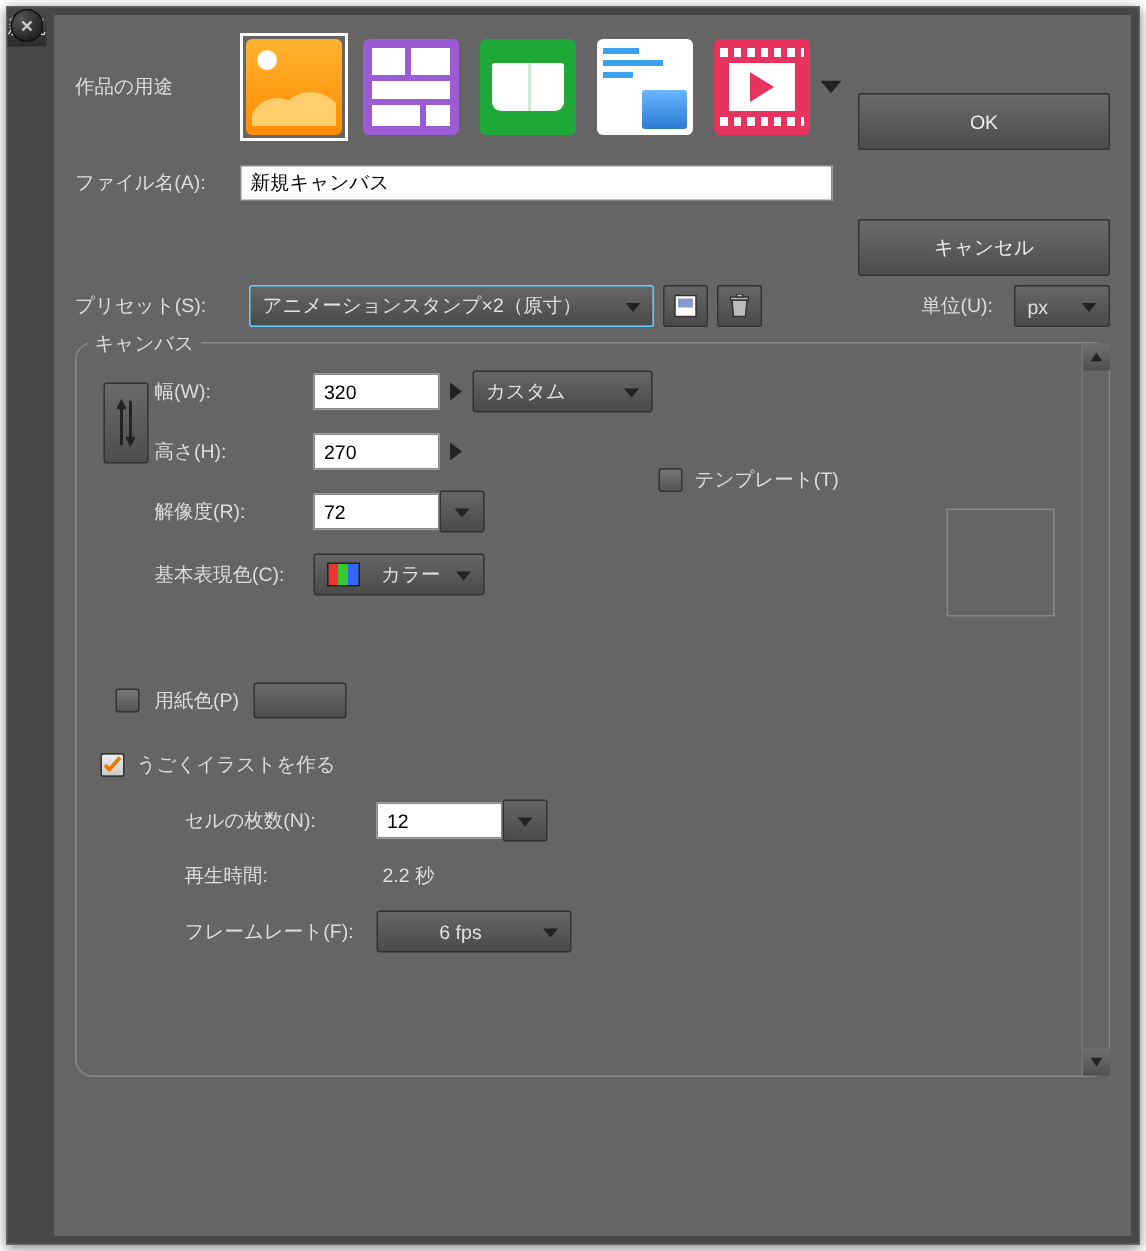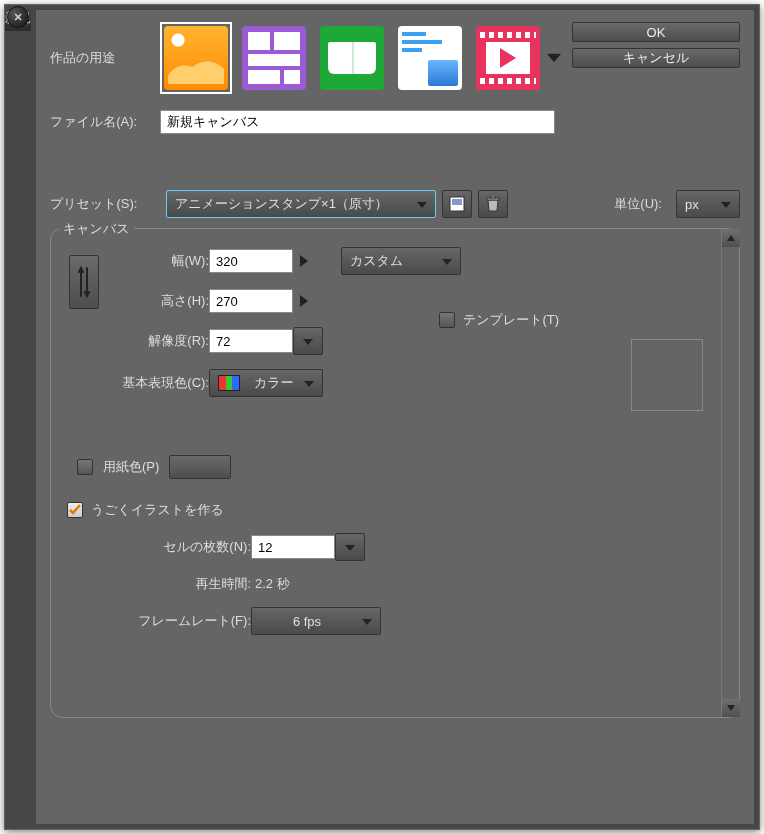--- a/index.html
+++ b/index.html
@@ -1,35 +1,35 @@
 <!DOCTYPE html>
 <html><head>
 <meta charset="utf-8">
 <style>
 * { box-sizing: border-box; margin: 0; padding: 0; font-family: "Meiryo", "Yu Gothic", sans-serif; }
 body { background: #ffffff; padding: 4px; width: 764px; height: 834px; }
 .dialog { width: 756px; height: 826px; background: #474747; border: 1px solid #666; box-shadow: 0 2px 8px rgba(0,0,0,.5); display: flex; flex-direction: row; }
 .titlebar { height: 26px; background: linear-gradient(#4a4a4a,#2b2b2b); display: flex; align-items: center; justify-content: center; position: relative; color: #ddd; font-size: 13px; }
 .close-btn { position: absolute; right: 2px; top: 1px; width: 22px; height: 22px; border-radius: 50%; background: radial-gradient(circle at 30% 30%, #555,#111); border:1px solid #111; display:flex; align-items:center; justify-content:center; color:#ccc; cursor:pointer; font-size:11px; font-weight:bold; }
 .body { flex:1; background:#656565; margin:4px; border:1px solid #444; padding:12px 14px 8px 14px; color:#ddd; font-size:13px; position:relative; }
-.label { white-space:nowrap; text-align:right; }
+.label { white-space:nowrap; text-align:left; }
 
 
 .purpose-row { display:flex; align-items:center; }
 .purpose-label { width:110px; text-align:left; }
 .tiles { display:flex; gap:6px; }
 .tile { width:72px; height:72px; border:2px solid transparent; display:flex; align-items:center; justify-content:center; position:relative; cursor:pointer; }
 .tile.sel { border-color:#fff; }
 .tile .inner { width:64px; height:64px; border-radius:4px; position:relative; overflow:hidden; }
 .drop-arrow { width:20px; height:72px; display:flex; align-items:center; justify-content:center; color:#333; cursor:pointer; }
 .drop-arrow svg{width:14px;height:10px;}
 
 
 .right-btns { position:absolute; right:14px; top:12px; display:flex; flex-direction:column; gap:6px; }
-.dlg-btn { width:168px; height:20px; background:linear-gradient(#6a6a6a,#4d4d4d); border:1px solid #333; color:#eee; font-size:13px; cursor:pointer; border-radius:2px; }
+.dlg-btn { width:168px; height:38px; background:linear-gradient(#6a6a6a,#4d4d4d); border:1px solid #333; color:#eee; font-size:13px; cursor:pointer; border-radius:2px;margin-top:40px; }
 
 
 .file-row { margin-top:16px; display:flex; align-items:center; }
 .file-row .label{ width:110px; text-align:left;}
 .text-input { background:#fff; color:#000; border:1px solid #888; padding:3px 6px; font-size:13px; height:24px; }
 .wide-input{ width:395px; }
 
 
 .preset-row{ margin-top:56px; display:flex; align-items:center; gap:6px;}
 .preset-row .label{ width:110px; text-align:left;}
@@ -48,21 +48,21 @@
 .scrollbar-v{ position:absolute; right:0; top:0; bottom:0; width:18px; background:#656565; border-left:1px solid #777; }
 .scroll-btn{ width:18px; height:18px; background:linear-gradient(#707070,#505050); display:flex; align-items:center; justify-content:center; color:#222; position:absolute;}
 .scroll-btn.up{top:0;} .scroll-btn.dn{bottom:0;}
 
 
 .fields{ margin-left:36px; }
 .field-row{ display:flex; align-items:center; margin-bottom:14px; }
 .field-row .label{ width:106px;}
 .num-input{ width:84px; }
 .spin{ width:22px; height:24px; display:flex; align-items:center; justify-content:center; color:#333; cursor:pointer;}
-.sz-combo{ width:120px; margin-left:26px;}
+.sz-combo{ width:120px; }
 .swap-btn{ position:absolute; left:18px; top:26px; width:30px; height:54px; border:1px solid #333; background:linear-gradient(#6a6a6a,#4d4d4d); border-radius:2px; display:flex; align-items:center; justify-content:center; cursor:pointer;}
 .res-combo{ width:30px;}
 .color-combo{ width:114px;align-items:center; }
 .color-swatch{ width:22px; height:16px; background:linear-gradient(90deg,#e33 0 33%,#3c3 33% 66%,#36f 66% 100%); margin-right:6px; border:1px solid #222;}
 .chk{ width:16px; height:16px; border:1px solid #333; background:linear-gradient(#777,#555); border-radius:2px; display:flex; align-items:center; justify-content:center; cursor:pointer; flex:0 0 auto;}
 .chk.checked{ background:linear-gradient(#eee,#ccc);}
 .chk.checked svg{display:block;} .chk svg{display:none; width:12px; height:12px;}
 .tmpl-row{ position:absolute; left:388px; top:82px; display:flex; align-items:center; gap:8px;}
 .preview{ position:absolute; right:36px; top:110px; width:72px; height:72px; border:1px solid #888; background:#656565;}
 .paper-row{ margin-top:58px; margin-left:10px; display:flex; align-items:center; gap:10px;}
@@ -148,21 +148,21 @@
     </div>
 
     <div class="file-row">
       <div class="label">ファイル名(A):</div>
       <input class="text-input wide-input" value="新規キャンバス" style="">
     </div>
 
     <div class="preset-row">
       <div class="label">プリセット(S):</div>
       <div class="combo combo-wide">
-        <span>アニメーションスタンプ×1（原寸）</span>
+        <span>アニメーションスタンプ×2（原寸）</span>
         <span class="caret"><svg viewBox="0 0 10 6">
               <path d="M0 0 L10 0 L5 6 Z"></path>
             </svg></span>
       </div>
       <div class="icon-btn">
         <svg width="16" height="16" viewBox="0 0 16 16">
             <rect x="1" y="1" width="14" height="14" fill="#fff" stroke="#333"></rect>
             <rect x="3" y="3" width="10" height="6" fill="#89c"></rect>
           </svg>
       </div>

